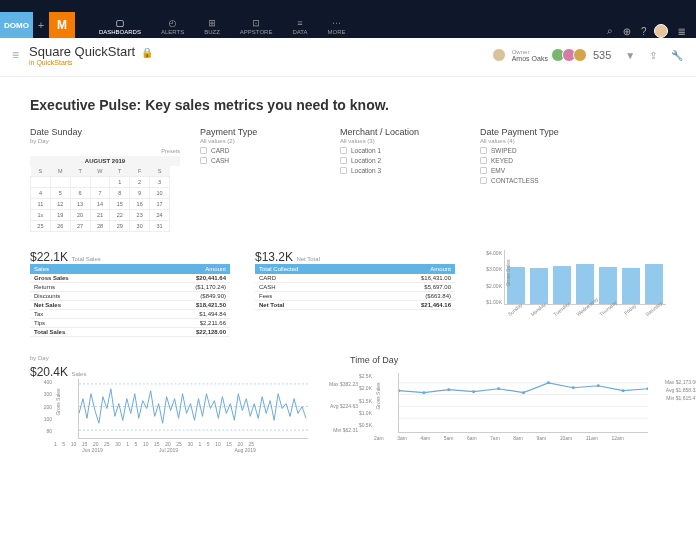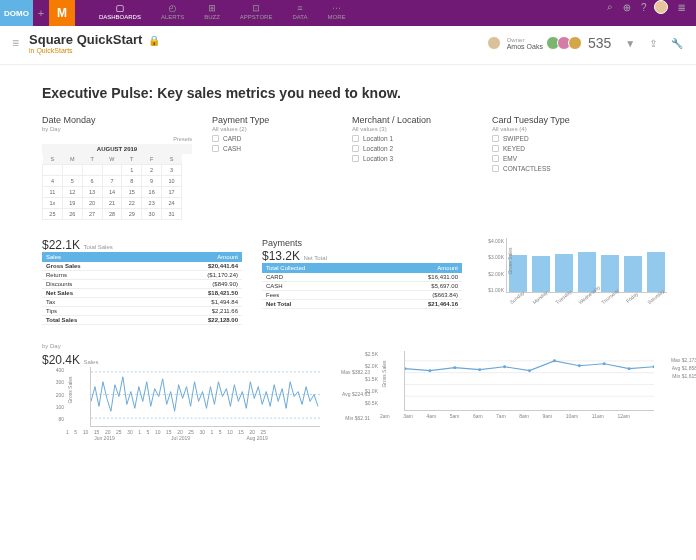--- a/index.html
+++ b/index.html
@@ -1,39 +1,39 @@
 <!DOCTYPE html>
 <html><head>
 <meta charset="utf-8">
 <style>
 *{box-sizing:border-box;margin:0;padding:0;font-family:-apple-system,BlinkMacSystemFont,"Segoe UI",Arial,sans-serif}
 body{background:#fff;width:696px;font-size:8px;color:#333}
-.topbar{display:flex;align-items:flex-start;background:#701a75;height:26px;color:#aaa}
+.topbar{display:flex;align-items:flex-end;background:#0f172a;height:38px;color:#aaa}
 .logo-domo{background:#5fb3e5;color:#fff;font-weight:700;padding:0 4px;height:26px;display:flex;align-items:center;font-size:8px}
 .plus-sq{width:16px;height:26px;display:flex;align-items:center;justify-content:center;color:#999;font-size:11px}
 .logo-m{background:#f57c00;color:#fff;font-weight:700;width:26px;height:26px;display:flex;align-items:center;justify-content:center;font-size:12px}
 .nav{display:flex;gap:0;margin-left:14px}
 .nav-item{display:flex;flex-direction:column;align-items:center;padding:3px 10px;font-size:6px;color:#999}
 .nav-item.active{color:#fff}
 .nav-ico{font-size:9px;margin-bottom:1px}
 .tr{margin-left:auto;display:flex;align-items:center;gap:10px;padding-right:10px;color:#aaa}
 .tr span{font-size:10px}
 .subhdr{display:flex;align-items:center;padding:6px 12px 10px 12px;border-bottom:1px solid #eee}
 .burger{color:#aaa;font-size:12px;margin-right:10px}
-.title-blk .t{font-size:13px;color:#333;font-weight:700}
+.title-blk .t{font-size:13px;color:#333;font-weight:400}
 .title-blk .t .lock{color:#bbb;font-size:10px;margin-left:6px}
 .title-blk .sub{font-size:7px;color:#d68a0e}
 .owner-blk{margin-left:auto;display:flex;align-items:center;gap:6px}
 .owner-txt{text-align:left;font-size:6px;color:#999}
 .owner-txt .nm{color:#555;font-size:7px}
 .avs{display:flex;align-items:center}
 .av{width:14px;height:14px;border-radius:50%;background:#bbb;margin-left:-3px;border:1px solid #fff}
-.cnt{font-size:14px;color:#666;margin-left:0}
+.cnt{font-size:11px;color:#666;margin-left:0}
 .hdr-ico{color:#999;font-size:10px;margin-left:8px}
-.content{padding:14px 42px}
+.content{padding:14px 30px}
 h2{font-size:14px;font-weight:700;margin:6px 0 14px}
 .filters,.row2,.row3{display:flex;gap:20px;margin-bottom:18px}
 .card-title{font-size:9px;color:#444;margin-bottom:1px}
 .card-sub{font-size:6px;color:#999;margin-bottom:4px}
 .big{font-size:12px;color:#333}
 .big small{font-size:6px;color:#999}
 .datecard{width:150px}
 .presets{text-align:right;font-size:5.5px;color:#999;margin-bottom:2px}
 .cal{border-collapse:collapse;font-size:5.5px;width:140px}
 .cal th{background:#f5f5f5;padding:2px;text-align:center;color:#777;font-weight:400}
@@ -125,21 +125,21 @@
     <span class="hdr-ico">⇪</span>
     <span class="hdr-ico">🔧</span>
   </div>
 </div>
 
 <div class="content">
   <h2>Executive Pulse: Key sales metrics you need to know.</h2>
 
   <div class="filters">
     <div class="datecard">
-      <div class="card-title">Date Monday</div>
+      <div class="card-title">Date Sunday</div>
       <div class="card-sub">by Day</div>
       <div class="presets">Presets</div>
       <div class="calmonth">AUGUST 2019</div>
       <table class="cal">
           <thead>
             <tr id="dowrow">
               <th>S</th>
               <th>M</th>
               <th>T</th>
               <th>W</th>
@@ -223,21 +223,21 @@
             <span class="box"></span>
             <span>Location 2</span>
           </div>
           <div class="chk">
             <span class="box"></span>
             <span>Location 3</span>
           </div>
         </div>
       </div>
     <div class="filtercard">
-        <div class="card-title">Card Tuesday Type</div>
+        <div class="card-title">Date Payment Type</div>
         <div class="fval">All values (4)</div>
         <div id="cardt">
           <div class="chk">
             <span class="box"></span>
             <span>SWIPED</span>
           </div>
           <div class="chk">
             <span class="box"></span>
             <span>KEYED</span>
           </div>
@@ -289,21 +289,20 @@
               <td>$2,211.66</td>
             </tr>
             <tr class="bold">
               <td>Total Sales</td>
               <td>$22,128.00</td>
             </tr>
           </tbody>
         </table>
     </div>
     <div style="width:205px">
-      <div class="card-title">Payments</div>
       <div class="big"><span>$13.2K</span> <small>Net Total</small></div>
       <table class="tbl">
           <thead>
             <tr>
               <th>Total Collected</th>
               <th>Amount</th>
             </tr>
           </thead>
           <tbody id="payrows">
             <tr class="">
@@ -382,20 +381,21 @@
         </div>
         <div style="font-size:5px;color:#888;margin-top:2px;white-space:pre">1    5    10    15    20    25    30    1    5    10    15    20    25    30    1    5    10    15    20    25</div>
         <div style="display:flex;justify-content:space-around;font-size:5px;color:#888;width:230px" id="trendmon">
             <span>Jun 2019</span>
             <span>Jul 2019</span>
             <span>Aug 2019</span>
           </div>
       </div>
     </div>
     <div style="flex:1">
+      <div class="card-title">Time of Day</div>
       <div class="chartwrap" style="margin-top:8px">
         <div class="yticks" id="todyt">
             <div>$2.5K</div>
             <div>$2.0K</div>
             <div>$1.5K</div>
             <div>$1.0K</div>
             <div>$0.5K</div>
           </div>
         <div class="ylab">Gross Sales</div>
         <div class="linewrap" style="width:250px">

